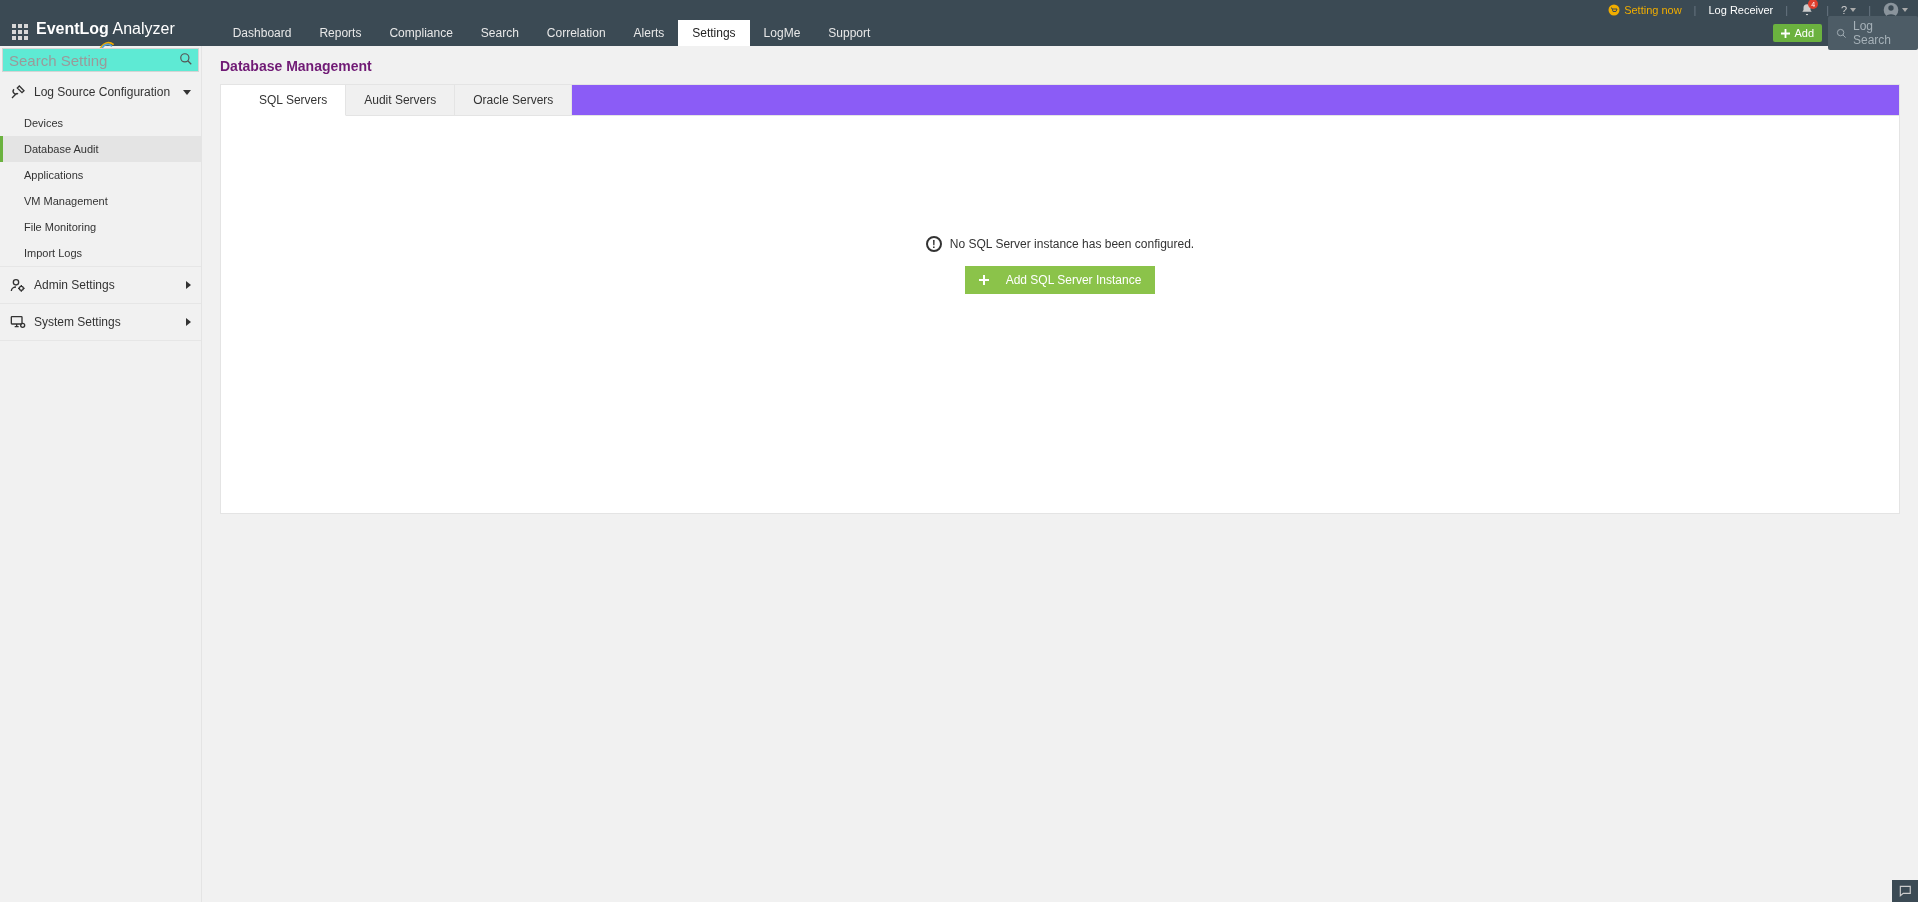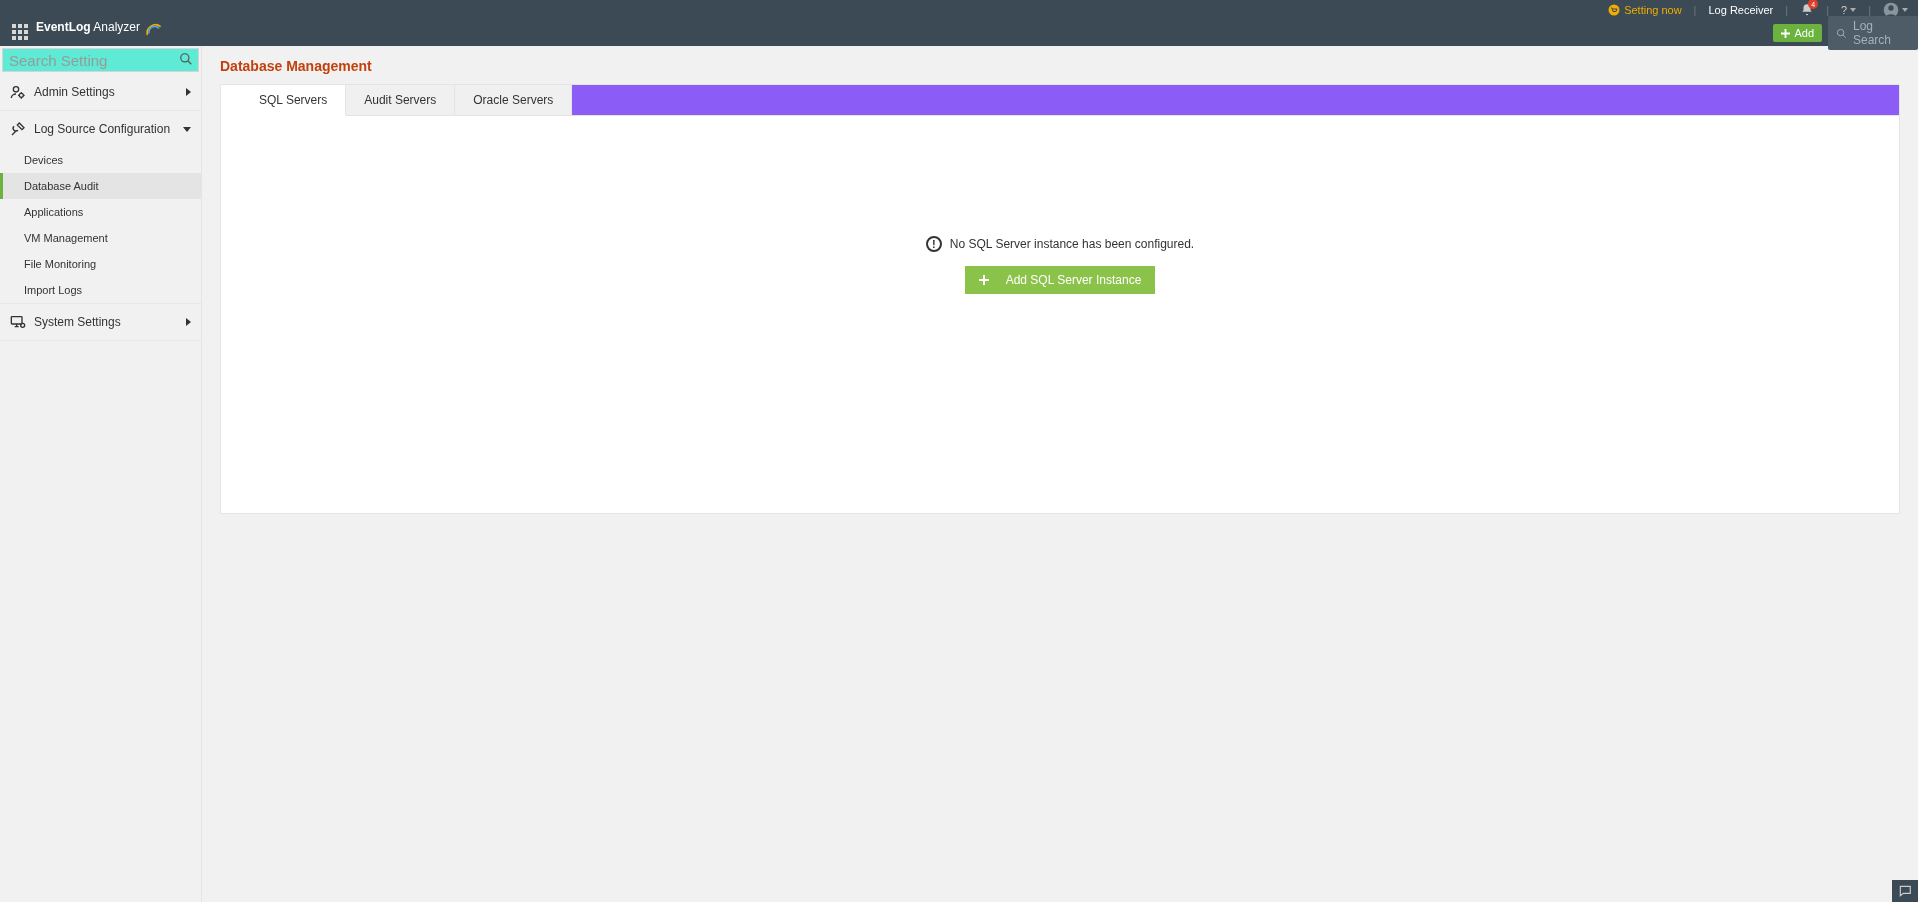--- a/index.html
+++ b/index.html
@@ -12,21 +12,21 @@
 .topbar .notif { position:relative; }
 .topbar .notif .bell { width:14px; height:14px; }
 .topbar .notif .badge { position:absolute; top:-4px; right:-4px; background:#e03e2d; color:#fff; border-radius:50%; width:10px; height:10px; font-size:7px; display:flex; align-items:center; justify-content:center; }
 .topbar .help, .topbar .user { display:flex; align-items:center; gap:3px; color:#ccc; }
 .caret-down { width:0; height:0; border-left:3px solid transparent; border-right:3px solid transparent; border-top:4px solid #aaa; }
 
 
 .nav { height:26px; background:#3b4a54; display:flex; align-items:stretch; position:relative; }
 .app-grid { width:18px; height:18px; margin:4px 6px 0 12px; display:grid; grid-template-columns:repeat(3,4px); grid-template-rows:repeat(3,4px); gap:2px; }
 .app-grid span { background:#d7d7d7; }
-.brand { display:flex; color:#fff; font-size:12px; font-weight:400; padding-right:20px; }
+.brand { display:flex; align-items:center; color:#fff; font-size:16px; font-weight:400; padding-right:20px;flex-direction:column; }
 .brand b { font-weight:600; }
 .brand .swirl { margin-left:4px; }
 .nav-tabs { display:flex; align-items:stretch; margin-left:24px; }
 .nav-tabs .tab { color:#e8e8e8; font-size:12px; padding:0 14px; display:flex; align-items:center; cursor:pointer; }
 .nav-tabs .tab.active { background:#fff; color:#222; }
 .nav-right { margin-left:auto; display:flex; align-items:center; gap:6px; padding-right:0; }
 .btn-add { background:#6bb23f; color:#fff; font-size:11px; padding:3px 8px; border-radius:2px; display:flex; align-items:center; gap:4px; cursor:pointer; }
 .log-search { background:#4d5c66; color:#a6b1b8; font-size:12px; padding:3px 8px; border-radius:2px; display:flex; align-items:center; gap:6px; cursor:pointer; width:90px; }
 
 
@@ -41,21 +41,21 @@
 .sb-head { display:flex; align-items:center; gap:8px; padding:10px 10px; font-size:12px; color:#333; cursor:pointer; position:relative; }
 .sb-head .arrow { margin-left:auto; }
 .sb-items { }
 .sb-item { font-size:11px; color:#333; padding:7px 10px 7px 24px; cursor:pointer; }
 .sb-item.active { background:#e4e4e4; border-left:3px solid #6bb23f; padding-left:21px; }
 .tri-down { width:0;height:0;border-left:4px solid transparent;border-right:4px solid transparent;border-top:5px solid #333; }
 .tri-right { width:0;height:0;border-top:4px solid transparent;border-bottom:4px solid transparent;border-left:5px solid #333; }
 
 
 .content { flex:1; padding:12px 18px; background:#f1f1f1; }
-.page-title { font-size:14px; font-weight:bold; color:#c2410c; margin-bottom:10px; }
+.page-title { font-size:14px; font-weight:bold; color:#701a75; margin-bottom:10px; }
 .panel { background:#fff; border:1px solid #e4e4e4; min-height:430px; }
 .subtabs { display:flex; background:#8b5cf6; border-bottom:1px solid #e4e4e4;margin-left:20px; }
 .subtab { font-size:12px; color:#333; padding:8px 18px; cursor:pointer; border-right:1px solid #e4e4e4; background:#f0f0f0; }
 .subtab.active { background:#fff; border-bottom:1px solid #fff; margin-bottom:-1px; }
 .empty { text-align:center; padding:120px 0; }
 .empty .msg { font-size:12px; color:#333; display:flex; align-items:center; justify-content:center; gap:8px; margin-bottom:14px; }
 .empty .info-icn { width:16px;height:16px;border:2px solid #333;border-radius:50%;display:inline-flex;align-items:center;justify-content:center;font-weight:bold;font-size:11px; }
 .btn-add-inst { display:inline-flex; align-items:center; gap:17px; background:#8bc34a; color:#fff; font-size:12px; padding:7px 14px; cursor:pointer; border:none; }
 
 
@@ -118,20 +118,31 @@
       <span></span>
   </div>
   <div class="brand">
     <span><b>EventLog</b> <span>Analyzer</span></span>
     <span class="swirl">
       <svg width="20" height="20" viewBox="0 0 24 24">
           <path d="M4 18 A10 10 0 0 1 20 8" stroke="#f0ad00" stroke-width="2" fill="none"></path>
           <path d="M6 16 A7 7 0 0 1 18 10" stroke="#5aa2d6" stroke-width="2" fill="none"></path>
         </svg>
     </span>
+  </div>
+  <div class="nav-tabs">
+    <div class="tab">Dashboard</div>
+    <div class="tab">Reports</div>
+    <div class="tab">Compliance</div>
+    <div class="tab">Search</div>
+    <div class="tab">Correlation</div>
+    <div class="tab">Alerts</div>
+    <div class="tab active">Settings</div>
+    <div class="tab">LogMe</div>
+    <div class="tab">Support</div>
   </div>
   <div class="nav-right">
     <div class="btn-add">
       <span>
         <svg width="9" height="9" viewBox="0 0 10 10">
             <path d="M5 0v10M0 5h10" stroke="#fff" stroke-width="2"></path>
           </svg>
       </span>
       <span>Add</span>
     </div>
@@ -151,54 +162,54 @@
 
   <div class="sidebar">
     <div class="search-setting">
       <input type="text" placeholder="Search Setting" style="">
       <span class="mag">
         <svg width="14" height="14" viewBox="0 0 24 24">
             <circle cx="10" cy="10" r="7" stroke="#555" stroke-width="2" fill="none"></circle>
             <path d="M15 15l6 6" stroke="#555" stroke-width="2"></path>
           </svg>
       </span>
+    </div>
+
+    <div class="sb-section">
+      <div class="sb-head">
+        <span>
+          <svg width="16" height="16" viewBox="0 0 24 24">
+              <path d="M3 21l7-7m-4-6a4 4 0 106 6M14 3l7 7-3 3-7-7z" stroke="#333" stroke-width="2" fill="none"></path>
+            </svg>
+        </span>
+        <span>Log Source Configuration</span>
+        <span class="arrow tri-down"></span>
+      </div>
+      <div class="sb-items">
+        <div class="sb-item">Devices</div>
+        <div class="sb-item active">Database Audit</div>
+        <div class="sb-item">Applications</div>
+        <div class="sb-item">VM Management</div>
+        <div class="sb-item">File Monitoring</div>
+        <div class="sb-item">Import Logs</div>
+      </div>
     </div>
 
     <div class="sb-section">
       <div class="sb-head">
         <span>
           <svg width="16" height="16" viewBox="0 0 24 24">
               <circle cx="9" cy="8" r="4" stroke="#333" stroke-width="2" fill="none"></circle>
               <path d="M2 21c0-4 4-6 7-6" stroke="#333" stroke-width="2" fill="none"></path>
               <circle cx="17" cy="17" r="3" stroke="#333" stroke-width="2" fill="none"></circle>
               <path d="M17 12v2M17 20v2M12 17h2M20 17h2" stroke="#333" stroke-width="2"></path>
             </svg>
         </span>
         <span>Admin Settings</span>
         <span class="arrow tri-right"></span>
-      </div>
-    </div>
-
-    <div class="sb-section">
-      <div class="sb-head">
-        <span>
-          <svg width="16" height="16" viewBox="0 0 24 24">
-              <path d="M3 21l7-7m-4-6a4 4 0 106 6M14 3l7 7-3 3-7-7z" stroke="#333" stroke-width="2" fill="none"></path>
-            </svg>
-        </span>
-        <span>Log Source Configuration</span>
-        <span class="arrow tri-down"></span>
-      </div>
-      <div class="sb-items">
-        <div class="sb-item">Devices</div>
-        <div class="sb-item active">Database Audit</div>
-        <div class="sb-item">Applications</div>
-        <div class="sb-item">VM Management</div>
-        <div class="sb-item">File Monitoring</div>
-        <div class="sb-item">Import Logs</div>
       </div>
     </div>
 
     <div class="sb-section">
       <div class="sb-head">
         <span>
           <svg width="16" height="16" viewBox="0 0 24 24">
               <rect x="2" y="4" width="16" height="11" rx="1" stroke="#333" stroke-width="2" fill="none"></rect>
               <path d="M7 19h6M10 15v4" stroke="#333" stroke-width="2"></path>
               <circle cx="19" cy="17" r="3" stroke="#333" stroke-width="2" fill="none"></circle>

